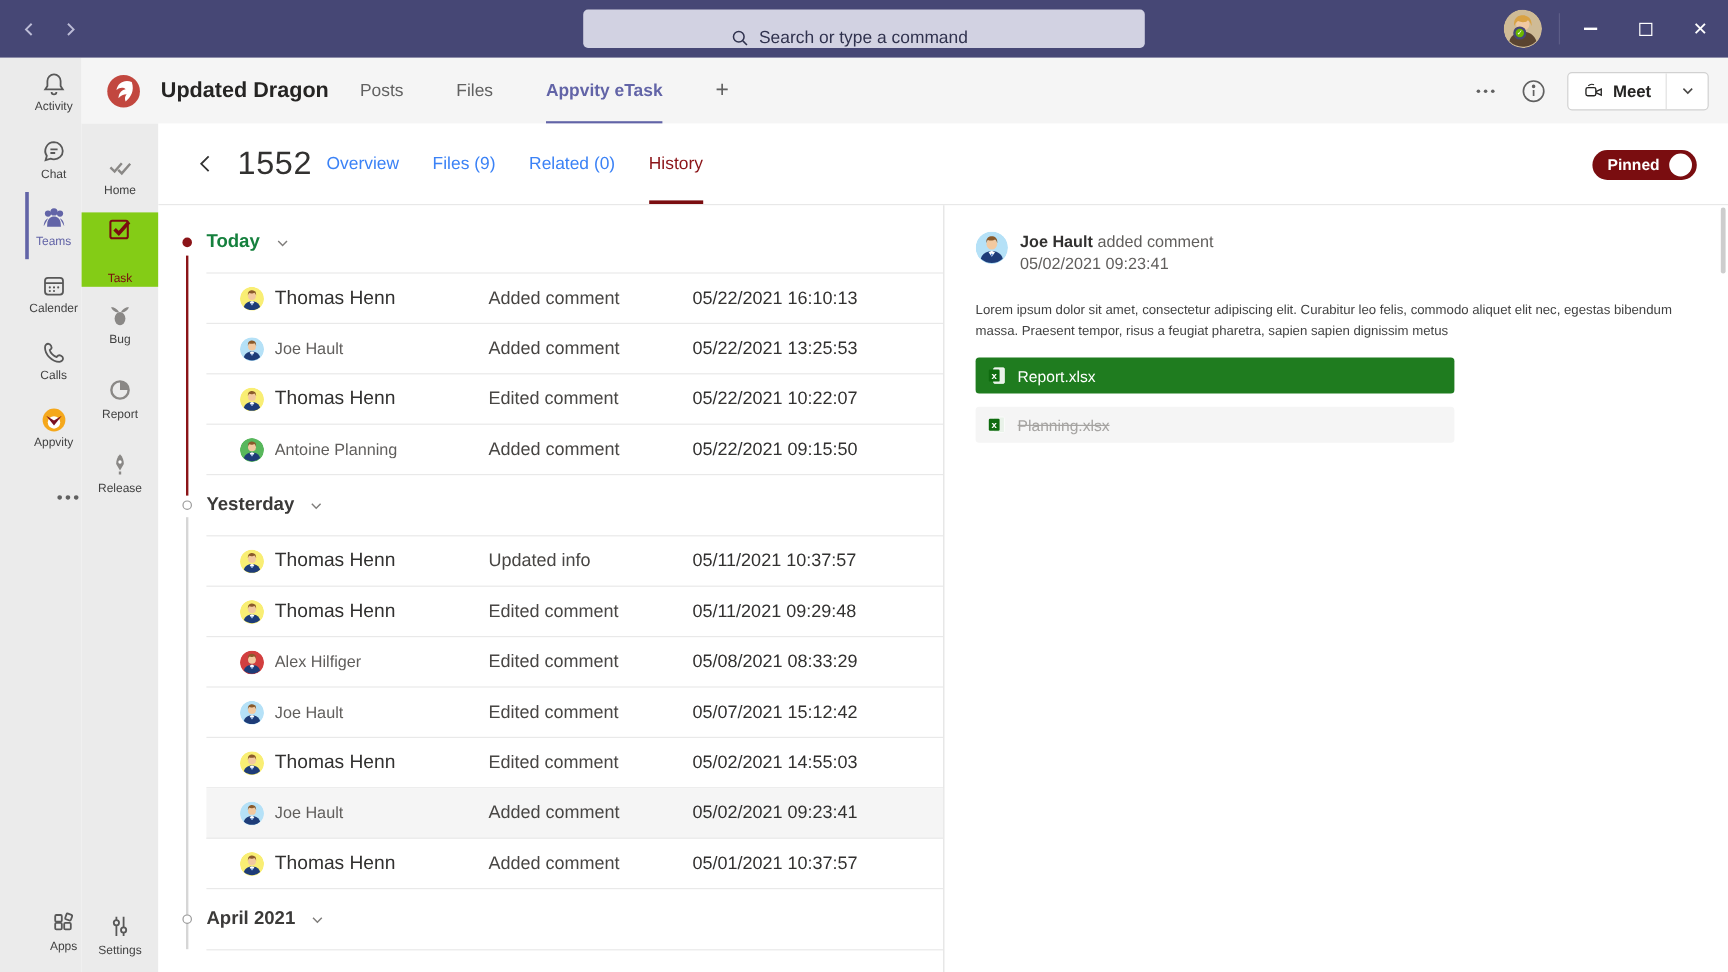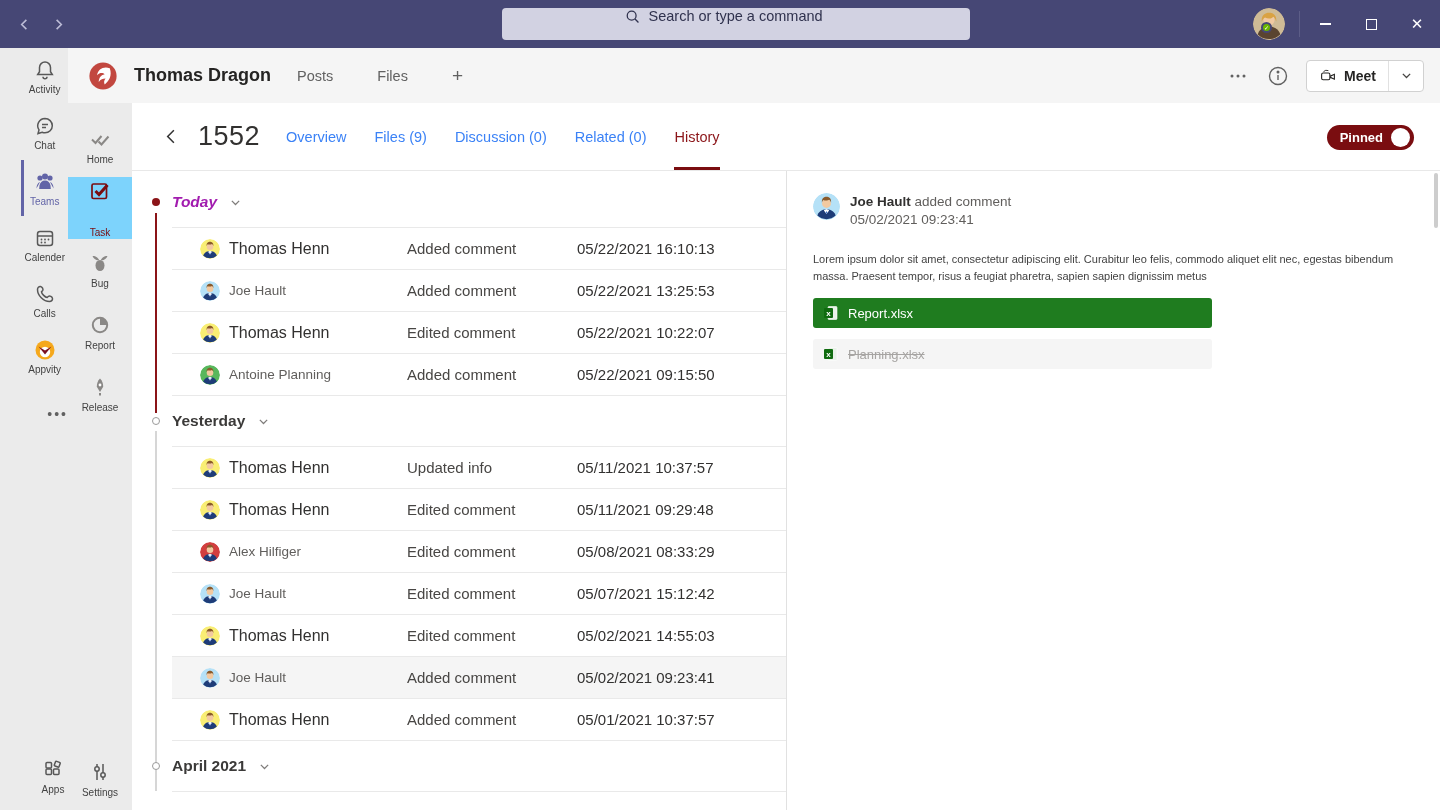--- a/index.html
+++ b/index.html
@@ -3,22 +3,22 @@
 <meta charset="utf-8">
 <style>
   * { margin:0; padding:0; box-sizing:border-box; }
   html,body { width:1440px; height:810px; overflow:hidden; }
   body { font-family:"Liberation Sans","DejaVu Sans",sans-serif; background:#fff; color:#323130; }
 
   
   .titlebar { height:48px; background:#464775; display:flex; align-items:center; position:relative; }
   .nav-arrows { display:flex; gap:14px; margin-left:14px; color:#bcbcd6; }
   .nav-arrow { width:20px; height:20px; display:flex; align-items:center; justify-content:center; cursor:pointer; }
-  .searchbox { position:absolute; left:502px; top:8px; width:468px; height:32px; background:#d2d2e2; border-radius:4px;
-               display:flex; align-items:flex-start; justify-content:center; gap:8px; }
+  .searchbox { position:absolute; left:486px; top:8px; width:468px; height:32px; background:#d2d2e2; border-radius:4px;
+               display:flex; align-items:flex-end; justify-content:center; gap:8px; }
   .searchbox input { border:none; background:transparent; outline:none; font-size:14.5px; color:#30324e; width:200px;
                      font-family:"Liberation Sans",sans-serif; }
   .searchbox input::placeholder { color:#30324e; opacity:1; }
   .tb-right { position:absolute; right:0; top:0; height:48px; display:flex; align-items:center; }
   .tb-avatar { width:32px; height:32px; border-radius:50%; overflow:hidden; position:relative; margin-right:14px; cursor:pointer; }
   .tb-status { position:absolute; right:13px; bottom:7px; width:11px; height:11px; background:#6bb700; border:2px solid #464775;
                border-radius:50%; color:#fff; font-size:6px; line-height:8px; text-align:center; }
   .tb-sep { width:1px; height:26px; background:#5c5d87; margin-right:2px; }
   .win-btn { width:46px; height:48px; display:flex; align-items:center; justify-content:center; color:#fff; cursor:pointer; }
   .win-min { width:11px; height:1.5px; background:#fff; }
@@ -52,28 +52,28 @@
   .meet-btn { display:flex; align-items:stretch; height:32px; background:#fff; border:1px solid #d1d1d1; border-radius:4px; overflow:hidden; cursor:pointer; }
   .meet-main { display:flex; align-items:center; gap:7px; padding:0 12px; font-size:14px; font-weight:bold; color:#252423; }
   .meet-split { width:1px; background:#e1e1e1; }
   .meet-chevron { width:34px; display:flex; align-items:center; justify-content:center; color:#484644; }
 
   .below-header { flex:1; display:flex; min-height:0; }
   .app-rail { width:64px; background:#ebebeb; display:flex; flex-direction:column; flex-shrink:0; padding-top:12px; }
   .app-rail-item { height:62px; display:flex; flex-direction:column; align-items:center; justify-content:center; gap:3px;
                    font-size:10px; color:#424242; cursor:pointer; }
   .app-rail-item svg { width:24px; height:24px; }
-  .app-rail-item.active { background:#7dd3fc; color:#7a0d10;gap:24px; }
+  .app-rail-item.active { background:#84cc16; color:#7a0d10;gap:24px; }
   .app-spacer { flex:1; }
 
   
   .main { flex:1; background:#fff; display:flex; flex-direction:column; min-width:0; position:relative; }
   .task-header { height:68px; display:flex; align-items:center; padding-left:30px; border-bottom:1px solid #e8e8e8; flex-shrink:0; position:relative; }
   .back-btn { width:20px; height:20px; color:#333; cursor:pointer; margin-right:16px; display:flex; align-items:center; }
-  .task-id { font-size:27px; font-weight:300; color:#323130; margin-right:26px; letter-spacing:0.5px; }
+  .task-id { font-size:27px; font-weight:300; color:#323130; margin-right:12px; letter-spacing:0.5px; }
   .task-tabs { display:flex; height:100%; align-items:stretch; gap:28px; }
   .t-tab { display:flex; align-items:center; font-size:14.5px; color:#3b82f6; cursor:pointer; border-bottom:3px solid transparent; padding-top:3px; }
   .t-tab.muted { color:#a19f9d; }
   .t-tab.active { color:#8b1418; border-bottom-color:#7a0d10; font-weight:400; }
   .pinned-toggle { position:absolute; right:26px; top:22px; height:25px; background:#7a0d10; border-radius:13px;
                    display:flex; align-items:center; padding:0 4px 0 13px; gap:8px; cursor:pointer; }
   .pinned-label { color:#fff; font-size:13px; font-weight:bold; }
   .pinned-knob { width:19px; height:19px; border-radius:50%; background:#fff; }
 
   .task-body { flex:1; display:flex; min-height:0; }
@@ -81,21 +81,21 @@
   
   .timeline { width:654px; flex-shrink:0; position:relative; padding-top:6px; }
   .rail-line { position:absolute; left:23px; width:2px; }
   .rail-line.maroon { background:#8b1418; top:42px; height:200px; }
   .rail-line.gray { background:#d6d6d6; top:260px; height:360px; }
   .tl-section-header { height:51px; position:relative; display:flex; align-items:center; border-bottom:1px solid #e9e9e9; margin-left:40px; cursor:pointer; }
   .tl-bullet { position:absolute; left:-20px; width:8px; height:8px; border-radius:50%; }
   .tl-bullet.filled { background:#8b1418; }
   .tl-bullet.hollow { background:#fff; border:1.5px solid #9b9b9b; }
   .tl-label { font-size:15.5px; font-weight:600; color:#3b3a39; margin-right:12px; }
-  .tl-section.active .tl-label { color:#a21caf;font-style:italic; }
+  .tl-section.active .tl-label { color:#15803d; }
   .tl-chevron { color:#7f7d7b; display:flex; }
   .tl-row { height:42px; display:flex; align-items:center; margin-left:40px; padding-left:28px; border-bottom:1px solid #e9e9e9; cursor:pointer; }
   .tl-row.selected { background:#f5f5f5; }
   .avatar { width:20px; height:20px; border-radius:50%; overflow:hidden; flex-shrink:0; }
   .avatar svg { display:block; width:100%; height:100%; }
   .tl-name { margin-left:9px; width:178px; font-size:16px; color:#323130; white-space:nowrap; overflow:hidden; }
   .tl-name.sm { font-size:13.5px; color:#605e5c; }
   .tl-action { width:170px; font-size:15px; color:#484644; }
   .tl-date { flex:1; font-size:15px; color:#323130; }
 
@@ -246,24 +246,25 @@
 
   <div class="right-of-rail">
 
     <div class="channel-header">
       <span class="team-logo">
         <svg viewBox="0 0 40 40">
             <circle cx="20" cy="20" r="16" fill="#c2473f"></circle>
             <path d="M28 11c-7-3-14 1-15 8 3-3 7-3 9-1-5 1-7 5-7 9 2-3 5-4 8-4-2 2-2 5-1 7 5-4 9-10 6-19z" fill="#fff"></path>
           </svg>
       </span>
-      <span class="team-name">Thomas Dragon</span>
+      <span class="team-name">Updated Dragon</span>
       <div class="ch-tabs" id="ch-tabs">
           <div class="ch-tab">Posts</div>
           <div class="ch-tab">Files</div>
+          <div class="ch-tab active">Appvity eTask</div>
           <div class="ch-tab add">+</div>
         </div>
       <div class="ch-right">
         <div class="ch-icon">
           <svg viewBox="0 0 24 24" fill="#616161">
               <circle cx="6" cy="12" r="1.5"></circle>
               <circle cx="12" cy="12" r="1.5"></circle>
               <circle cx="18" cy="12" r="1.5"></circle>
             </svg>
         </div>
@@ -361,21 +362,20 @@
         <div class="task-header">
           <div class="back-btn">
             <svg viewBox="0 0 20 20" width="19" height="19" fill="none" stroke="#333" stroke-width="1.6">
                 <path d="M12.5 3.5 L6 10 L12.5 16.5"></path>
               </svg>
           </div>
           <span class="task-id">1552</span>
           <div class="task-tabs" id="task-tabs">
               <div class="t-tab">Overview</div>
               <div class="t-tab">Files (9)</div>
-              <div class="t-tab">Discussion (0)</div>
               <div class="t-tab">Related (0)</div>
               <div class="t-tab active">History</div>
             </div>
           <div class="pinned-toggle">
             <span class="pinned-label">Pinned</span>
             <span class="pinned-knob"></span>
           </div>
         </div>
 
         <div class="task-body">

